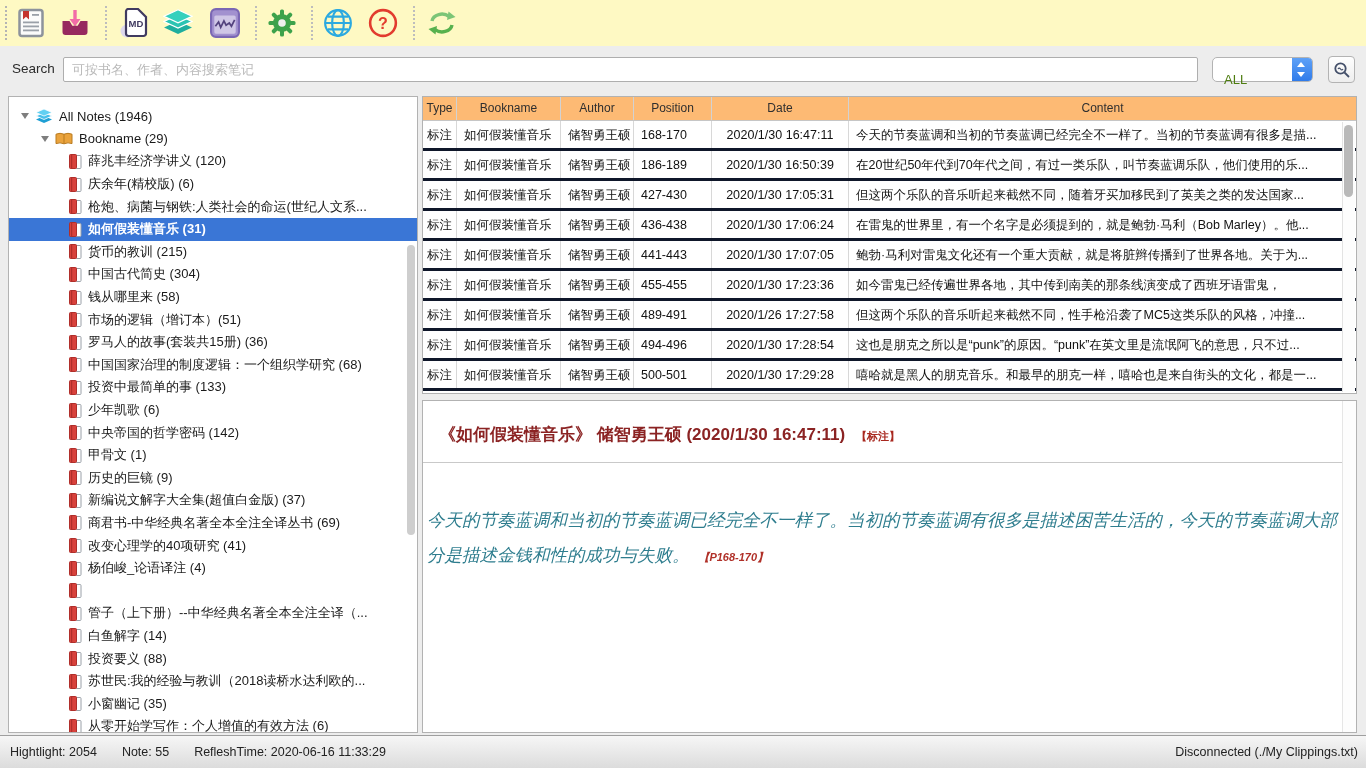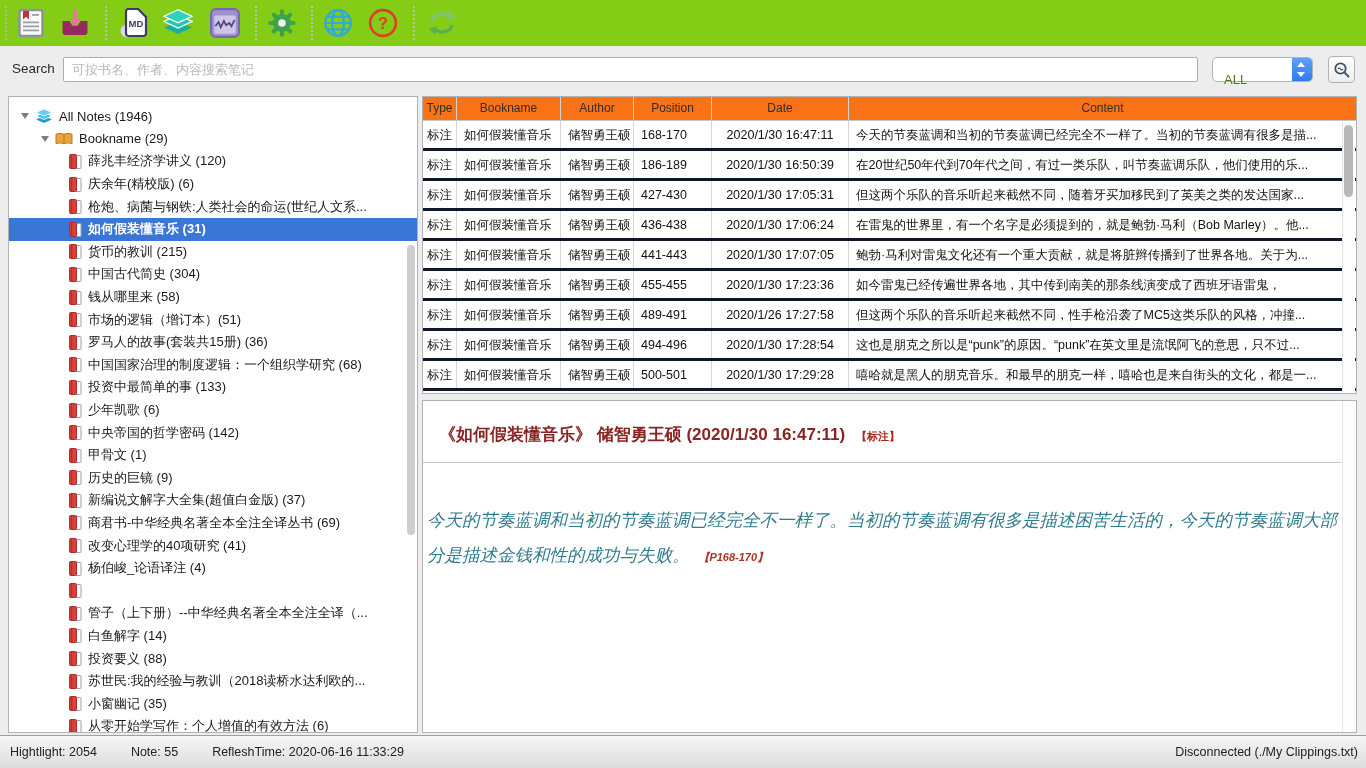--- a/index.html
+++ b/index.html
@@ -1,20 +1,20 @@
 <!DOCTYPE html>
 <html><head>
 <meta charset="utf-8">
 <style>
   * { margin:0; padding:0; box-sizing:border-box; }
   html,body { width:1366px; height:768px; overflow:hidden; }
   body { font-family:"Liberation Sans","DejaVu Sans",sans-serif; background:#ededed; position:relative; color:#1a1a1a; }
 
   
-  .toolbar { position:absolute; top:0; left:0; right:0; height:46px; background:#84cc16; }
+  .toolbar { position:absolute; top:0; left:0; right:0; height:46px; background:#fef9c3; }
   .drag-dots { position:absolute; left:5px; top:6px; height:34px; border-left:2px dotted #b4b4b4; }
   .tb-icon { position:absolute; top:8px; width:30px; height:30px; cursor:default; }
   .tb-icon svg { width:100%; height:100%; display:block; }
   .vsep { position:absolute; top:6px; height:34px; border-left:2px dotted #bdbdbd; }
 
   
   .search-row { position:absolute; top:46px; left:0; right:0; height:50px; }
   .search-label { position:absolute; left:12px; top:15px; font-size:13.5px; color:#2b2b2b; }
   .search-input { position:absolute; left:63px; top:11px; width:1135px; height:25px; border:1px solid #aeaeae; border-radius:2px; background:#fff; font-size:13px; padding:0 8px; color:#222; font-family:inherit; }
   .search-input::placeholder { color:#b9b9b9; }
@@ -38,42 +38,42 @@
   .tree-row svg { flex:0 0 auto; margin-right:6px; }
   .tree-row.level-0 { padding-left:12px; }
   .tree-row.level-1 { padding-left:32px; }
   .tree-row.level-2 { padding-left:60px; }
   .tree-row.selected { background:#3a76d6; color:#fff; font-weight:bold; }
   .sb-scroll { position:absolute; right:2px; top:148px; width:8px; height:290px; border-radius:4px; background:#cecece; }
 
   .right-area { position:absolute; left:422px; right:9px; top:0; bottom:2px; }
   .table-panel { position:absolute; left:0; right:0; top:0; height:298px; overflow:hidden; }
   .grid-row { display:grid; grid-template-columns:34px 104px 73px 78px 137px 1fr; }
-  .thead { height:24px; border-bottom:1px solid #c6c6c6; background:#f97316; }
+  .thead { height:24px; border-bottom:1px solid #c6c6c6; background:#fdba74; }
   .thead .th { font-size:12px; color:#2f2f2f; text-align:center; line-height:23px; border-right:1px solid #d2d2d2; overflow:hidden; white-space:nowrap; }
   .thead .th:last-child { border-right:none; }
   .trow { height:30px; border-bottom:3px solid #0f172a; }
   .trow .td { font-size:12.5px; color:#111; line-height:29px; border-right:1px solid #d8d8d8; overflow:hidden; white-space:nowrap; padding:0 7px; }
   .trow .td.c-type { text-align:center; padding:0 2px; }
   .trow .td.c-date { text-align:center; }
   .trow .td:last-child { border-right:none; padding-right:16px; }
   .tbl-scrolltrack { position:absolute; top:25px; bottom:1px; right:1px; width:13px; background:#fdfdfd; border-left:1px solid #e3e3e3; }
   .tbl-scrollthumb { position:absolute; top:3px; right:2px; width:9px; height:72px; border-radius:5px; background:#b9b9b9; }
 
   .detail-panel { position:absolute; left:0; right:0; top:304px; bottom:0; overflow:hidden; }
   .detail-title { margin:22px 16px 0; font-size:17px; font-weight:bold; color:#8b2323; }
   .detail-title .note-tag { font-size:11px; color:#a8281f; margin-left:6px; }
   .detail-hr { border:none; border-top:1px solid #c9c9c9; margin-top:16px; }
   .detail-body { margin:40px 4px 0; font-size:17.5px; line-height:35px; color:#2e7d8e;font-style:italic; }
   .detail-body .pos-tag { font-size:11px; font-weight:bold; color:#b03028; margin-left:4px; }
   .det-scrolltrack { position:absolute; top:0; bottom:0; right:0; width:14px; background:#fdfdfd; border-left:1px solid #e6e6e6; }
 
   
   .statusbar { position:absolute; left:0; right:0; bottom:0; height:33px; background:linear-gradient(#f6f6f6,#dcdcdc); border-top:1px solid #9f9f9f; font-size:12.5px; color:#222; }
-  .statusbar .left { position:absolute; left:10px; top:9px; display:flex; gap:34px; }
+  .statusbar .left { position:absolute; left:10px; top:9px; display:flex; gap:25px; }
   .statusbar .right { position:absolute; right:8px; top:9px; }
 </style>
 </head>
 <body>
 
 <div class="toolbar">
   <div class="drag-dots"></div>
 
   <div class="tb-icon" style="left:16px;">
     <svg viewBox="0 0 26 30">

